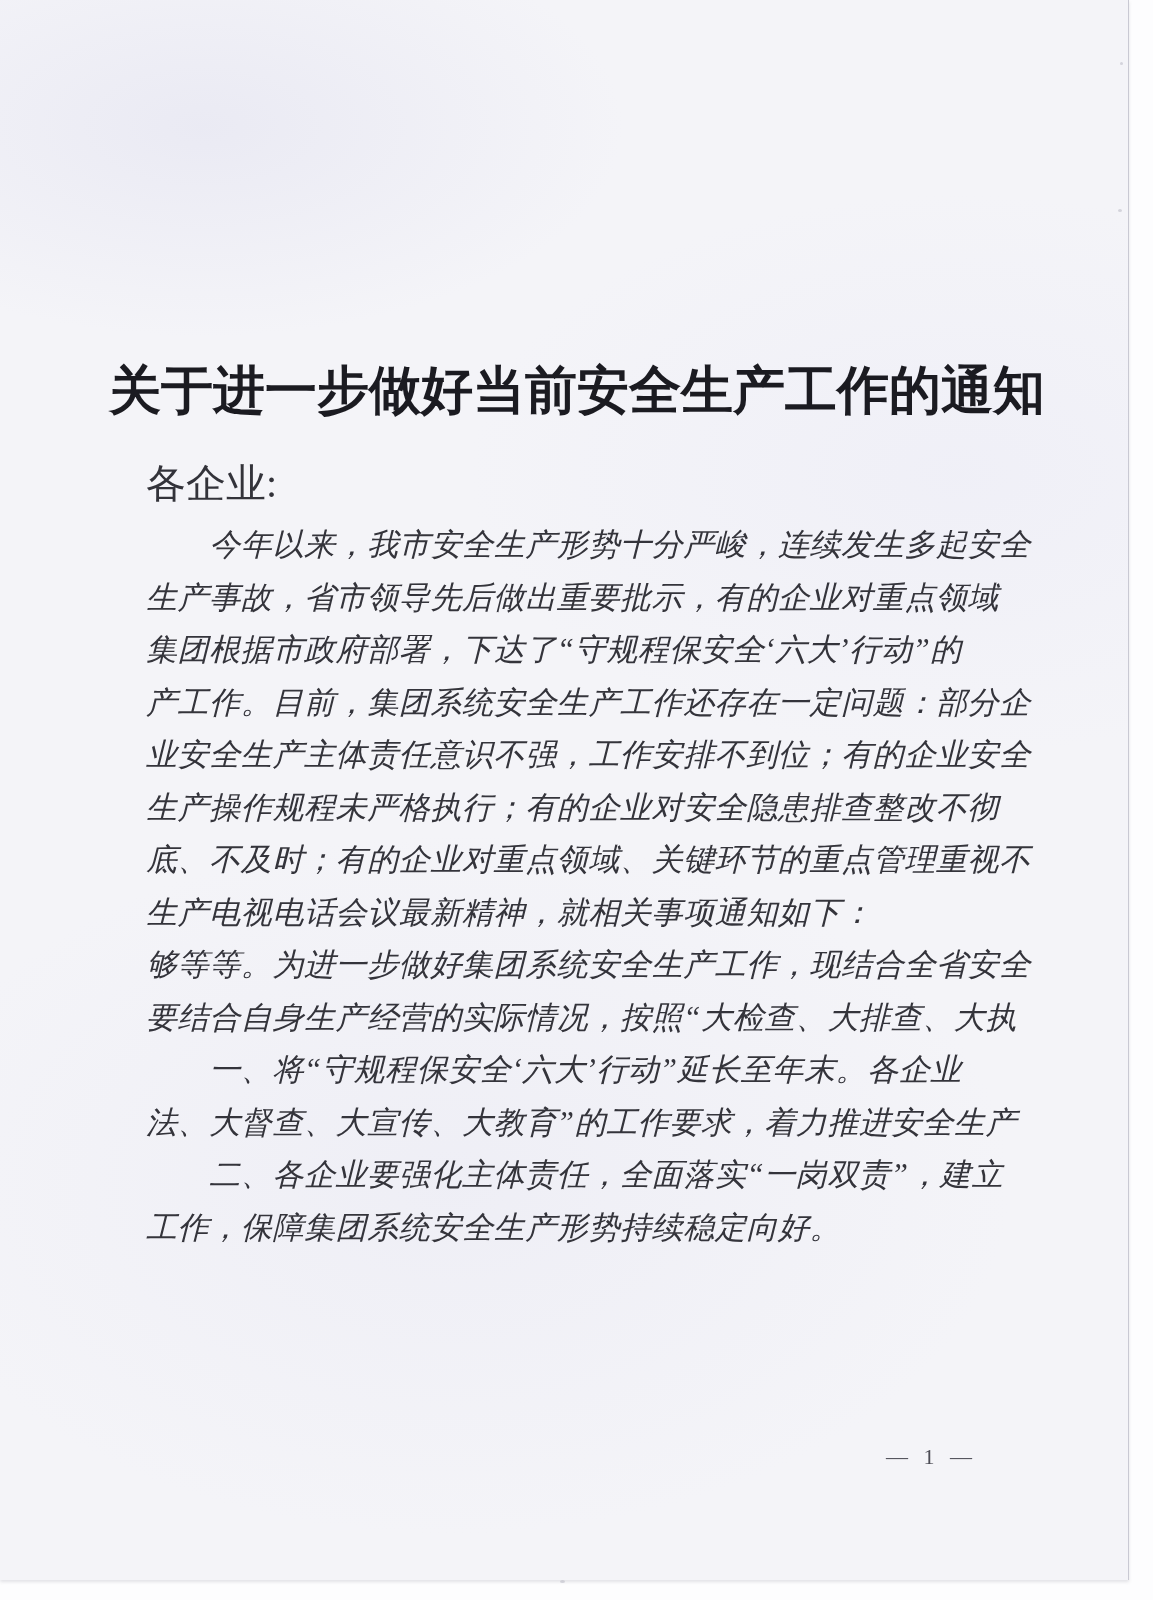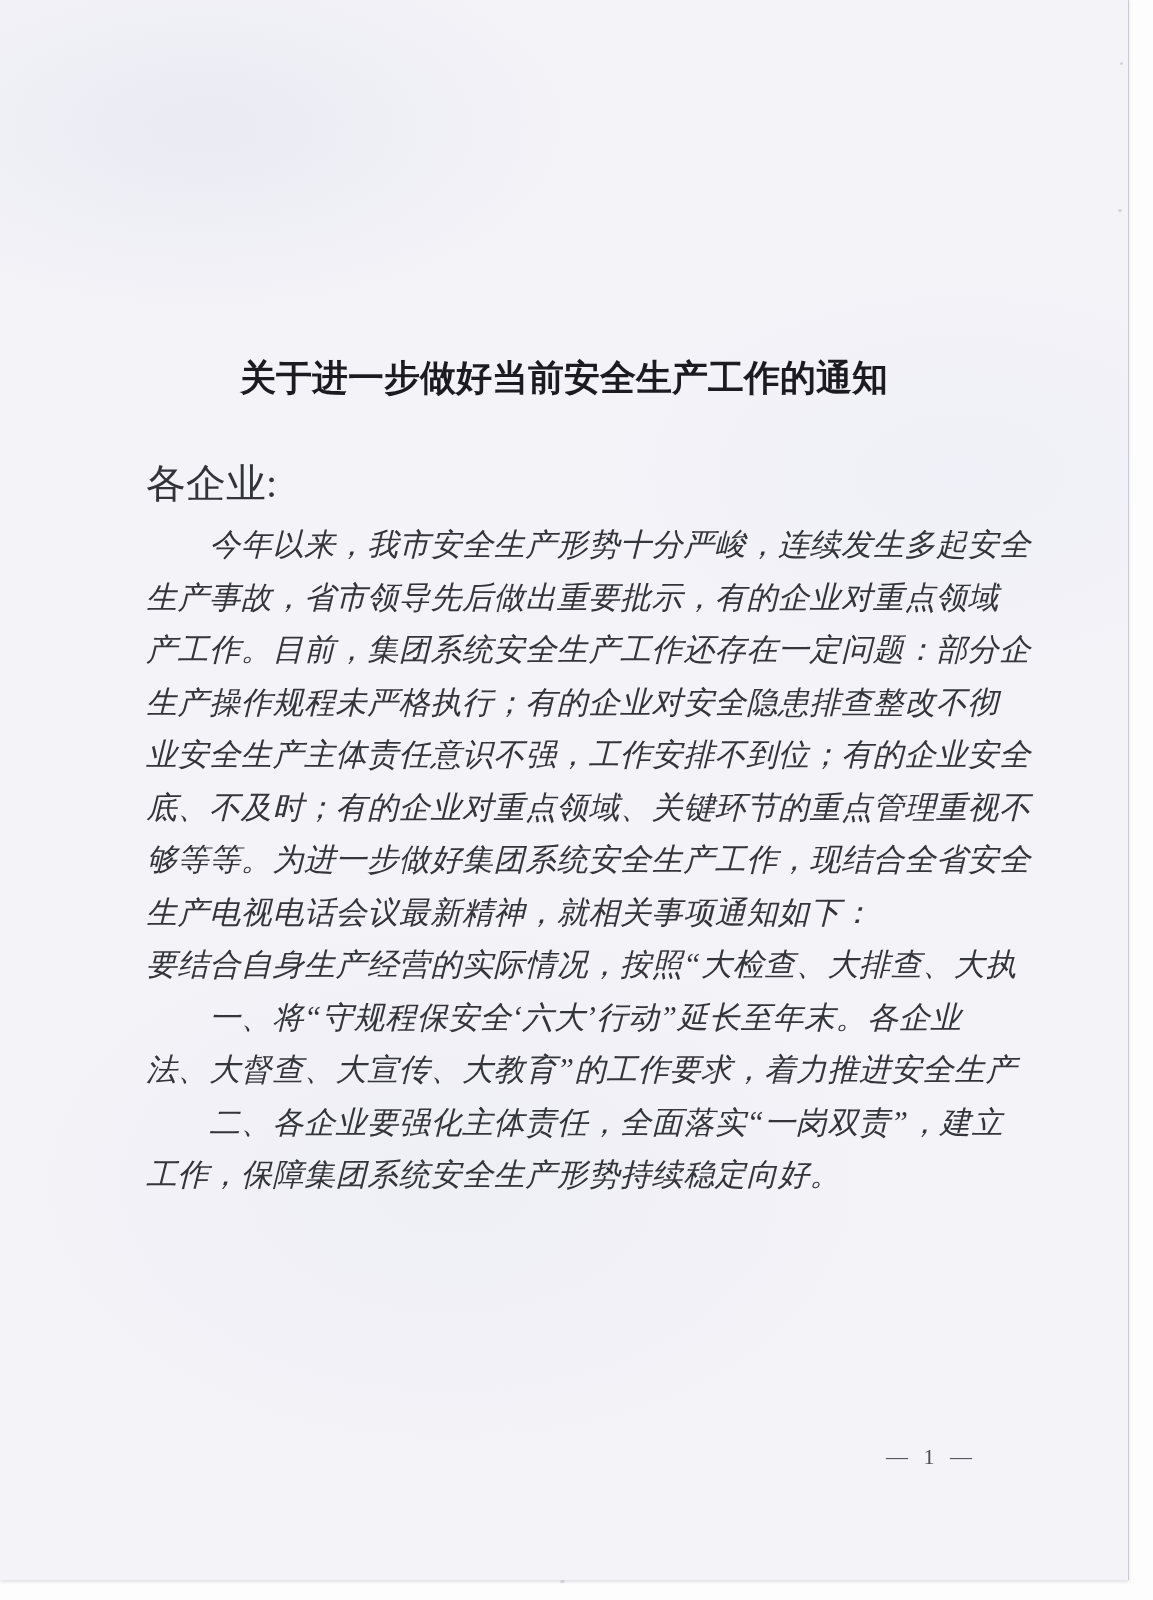--- a/index.html
+++ b/index.html
@@ -30,23 +30,23 @@
       radial-gradient(ellipse 800px 500px at 40% 75%, rgba(230,230,242,0.40), rgba(230,230,242,0) 70%),
       #f4f4f8;
     border-right: 1px solid #c9c9d3;
     box-shadow: 0 2px 3px rgba(150,150,165,0.25);
   }
   .title {
     position: absolute;
     left: 0;
     top: 348px;
     width: 1128px;
-    margin: 0;
+    margin: 13px;
     text-align: center;
-    font-size: 36px;
+    font-size: 52px;
     line-height: 60px;
     font-weight: 900;
     letter-spacing: 0px;
     color: #1b1b21;
   }
   .salutation {
     position: absolute;
     left: 146px;
     top: 458px;
     font-size: 40px;
@@ -91,26 +91,27 @@
 
 <div class="scan-bg">
   <div class="paper">
     <h1 class="title">关于进一步做好当前安全生产工作的通知</h1>
 
     <div class="salutation">各企业:</div>
 
     <div class="body-block">
         <div class="body-line">　　今年以来，我市安全生产形势十分严峻，连续发生多起安全</div>
         <div class="body-line">生产事故，省市领导先后做出重要批示，有的企业对重点领域</div>
+        <div class="body-line">集团根据市政府部署，下达了“守规程保安全‘六大’行动”的</div>
         <div class="body-line">产工作。目前，集团系统安全生产工作还存在一定问题：部分企</div>
+        <div class="body-line">业安全生产主体责任意识不强，工作安排不到位；有的企业安全</div>
         <div class="body-line">生产操作规程未严格执行；有的企业对安全隐患排查整改不彻</div>
-        <div class="body-line">业安全生产主体责任意识不强，工作安排不到位；有的企业安全</div>
         <div class="body-line">底、不及时；有的企业对重点领域、关键环节的重点管理重视不</div>
+        <div class="body-line">生产电视电话会议最新精神，就相关事项通知如下：</div>
         <div class="body-line">够等等。为进一步做好集团系统安全生产工作，现结合全省安全</div>
-        <div class="body-line">生产电视电话会议最新精神，就相关事项通知如下：</div>
         <div class="body-line">要结合自身生产经营的实际情况，按照“大检查、大排查、大执</div>
         <div class="body-line">　　一、将“守规程保安全‘六大’行动”延长至年末。各企业</div>
         <div class="body-line">法、大督查、大宣传、大教育”的工作要求，着力推进安全生产</div>
         <div class="body-line">　　二、各企业要强化主体责任，全面落实“一岗双责”，建立</div>
         <div class="body-line">工作，保障集团系统安全生产形势持续稳定向好。</div>
       </div>
 
     <div class="page-number">— 1 —</div>
   </div>
 

